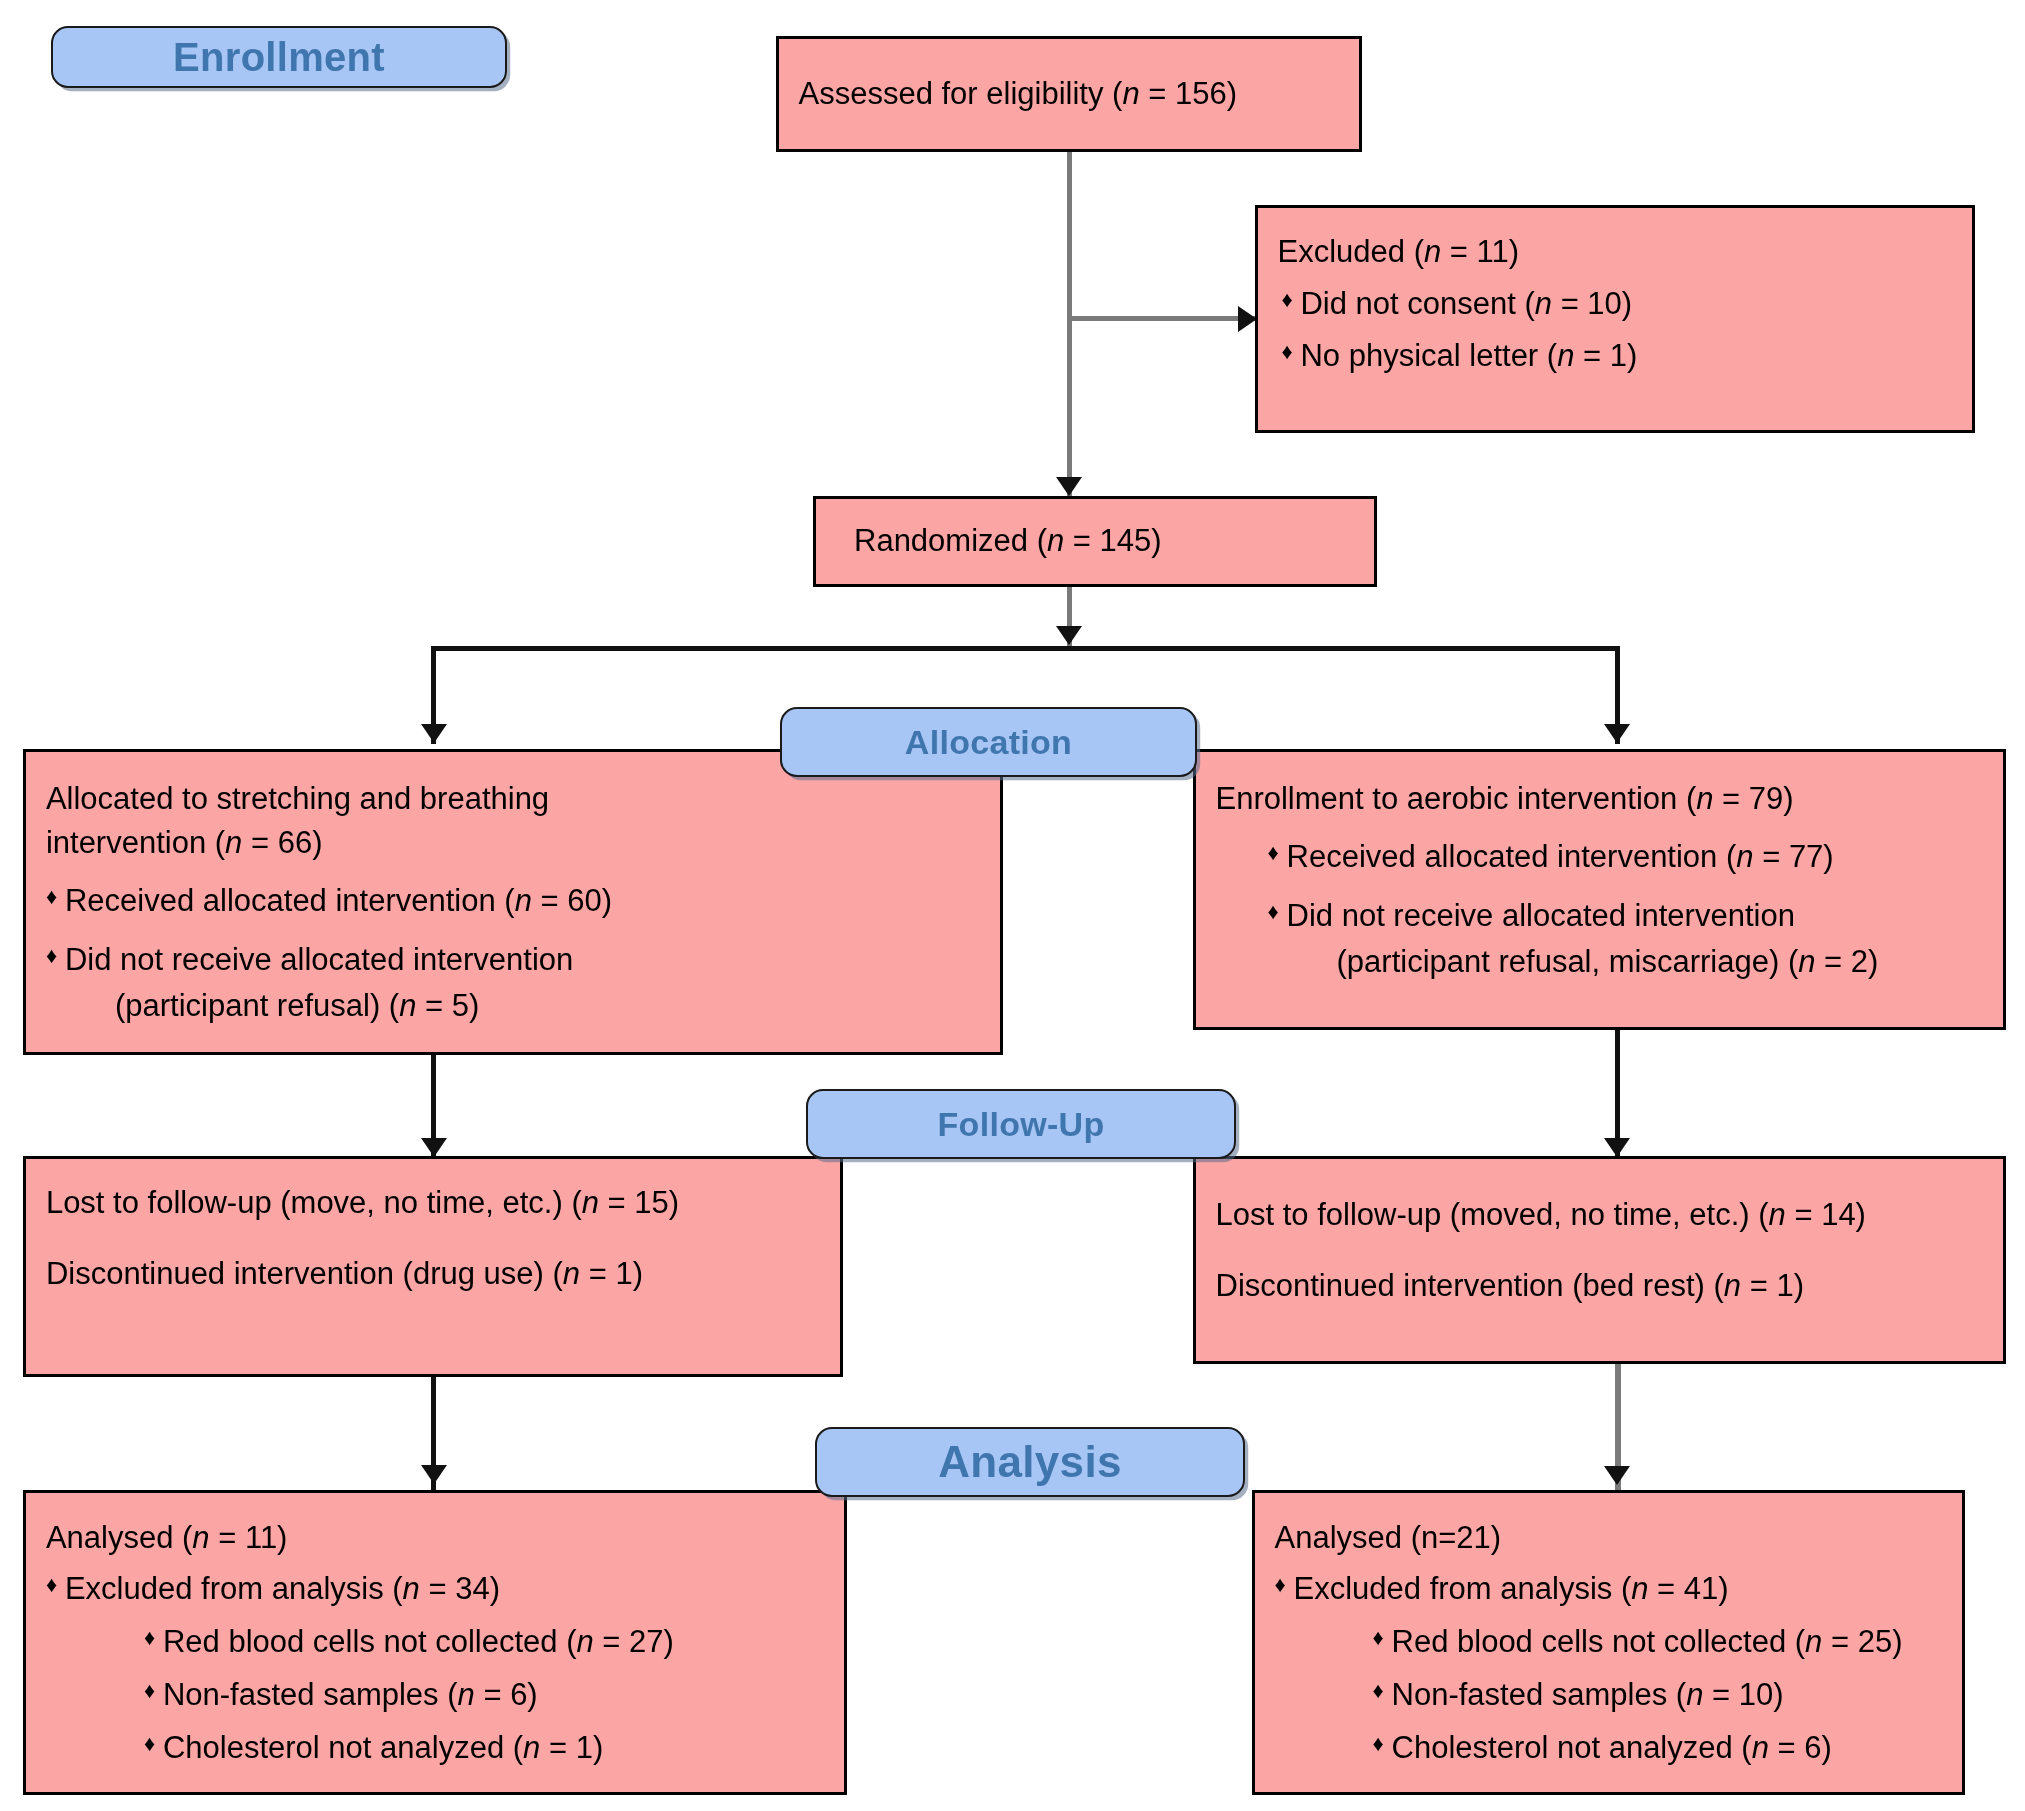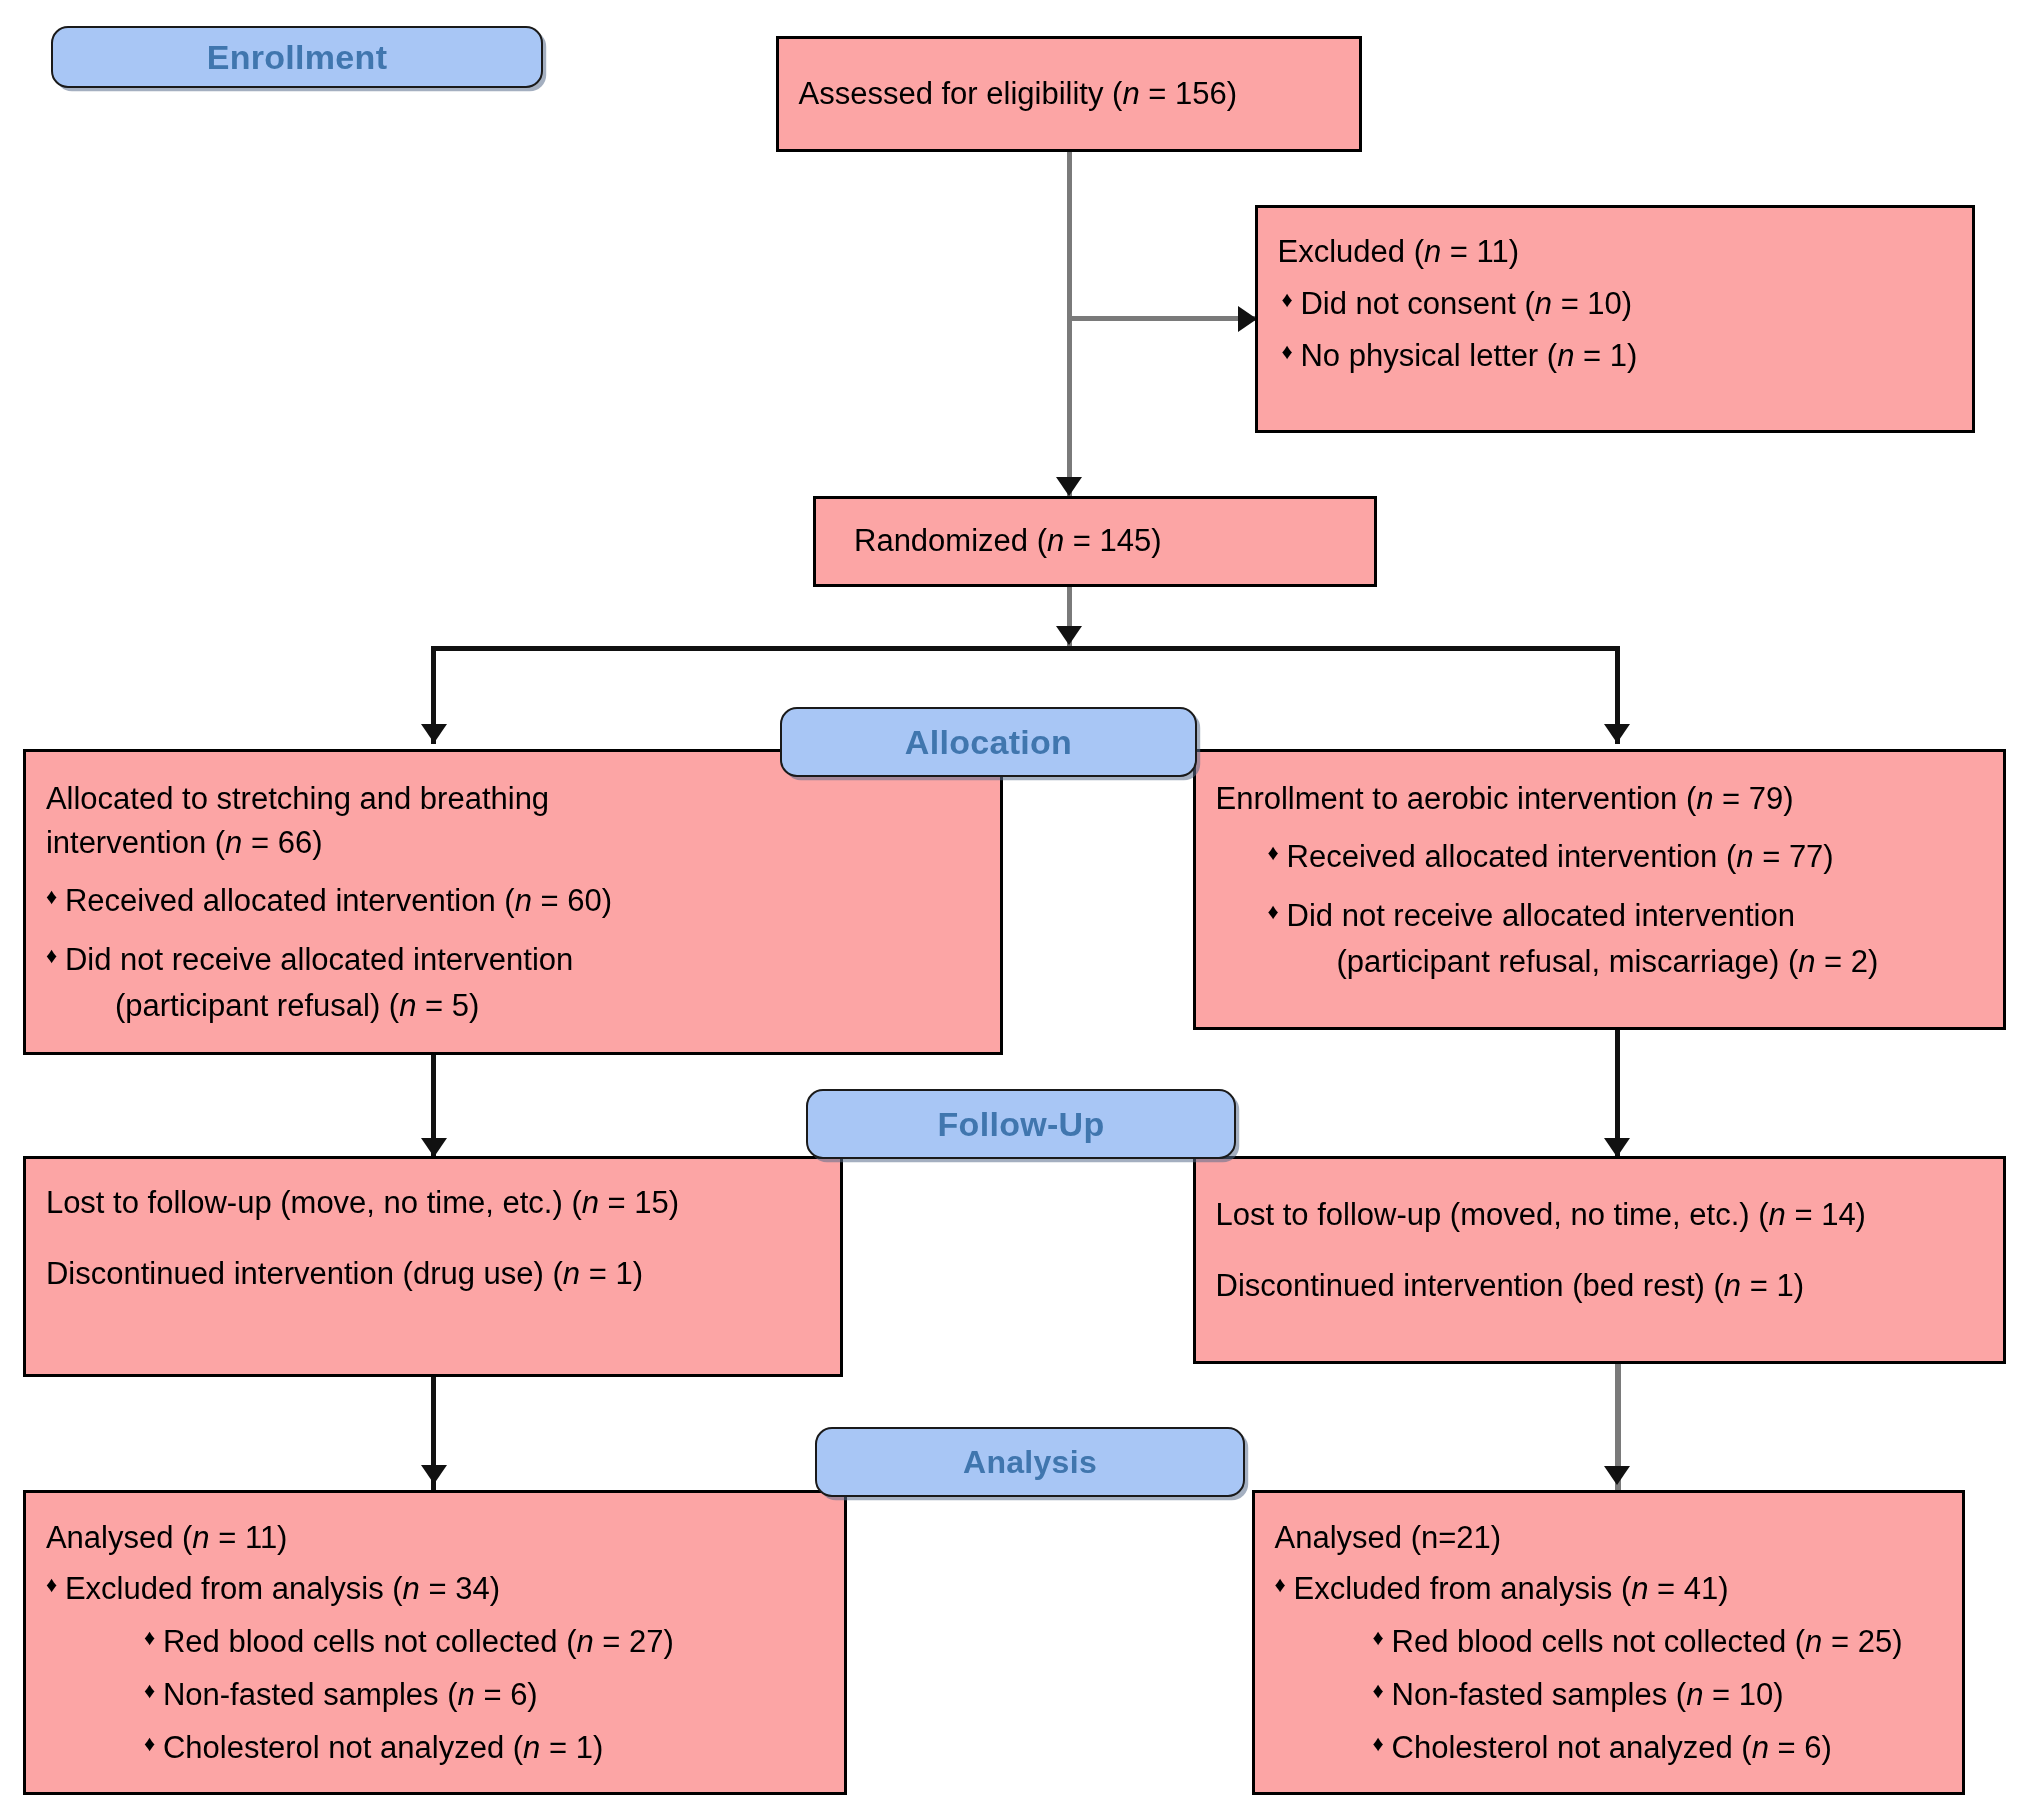--- a/index.html
+++ b/index.html
@@ -111,21 +111,21 @@
     border-bottom: 13px solid transparent;
     border-left: 19.5px solid #111111;
     z-index: 11;
   }
 </style>
 </head>
 <body>
 
 <div id="canvas">
 
-  <div class="stage-badge" style="left:51px; top:26px; width:492px; height:62px; font-size:34px;">
+  <div class="stage-badge" style="left:51px; top:26px; width:456px; height:62px; font-size:40px;">
     <span>Enrollment</span>
   </div>
 
   <div class="flow-box" style="left:776px; top:36px; width:586px; height:116px;">
     <div class="box-inner centeredline">
       <div class="line">
         <span>Assessed for eligibility (</span><i class="nvar">n</i><span> = 156)</span>
       </div>
     </div>
   </div>
@@ -247,21 +247,21 @@
       </div>
     </div>
   </div>
 
   <div class="vline black" style="left:431px; top:1377px; width:4.6px; height:130px;"></div>
   <div class="arrow-down" style="left:421px; top:1465px;"></div>
 
   <div class="vline" style="left:1615px; top:1364px; width:5.9px; height:140px;"></div>
   <div class="arrow-down" style="left:1604px; top:1466px;"></div>
 
-  <div class="stage-badge" style="left:815px; top:1427px; width:430px; height:70px; font-size:32px;">
+  <div class="stage-badge" style="left:815px; top:1427px; width:430px; height:70px; font-size:44px;">
     <span>Analysis</span>
   </div>
 
   <div class="flow-box" style="left:23.4px; top:1490px; width:824px; height:305px;">
     <div class="box-inner" style="padding-top:23.4px;">
       <div class="line">
         <span>Analysed (</span><i class="nvar">n</i><span> = 11)</span>
       </div>
       <div class="bullet-line" style="margin-top:6.5px;">
         <span class="bullet">♦</span>

